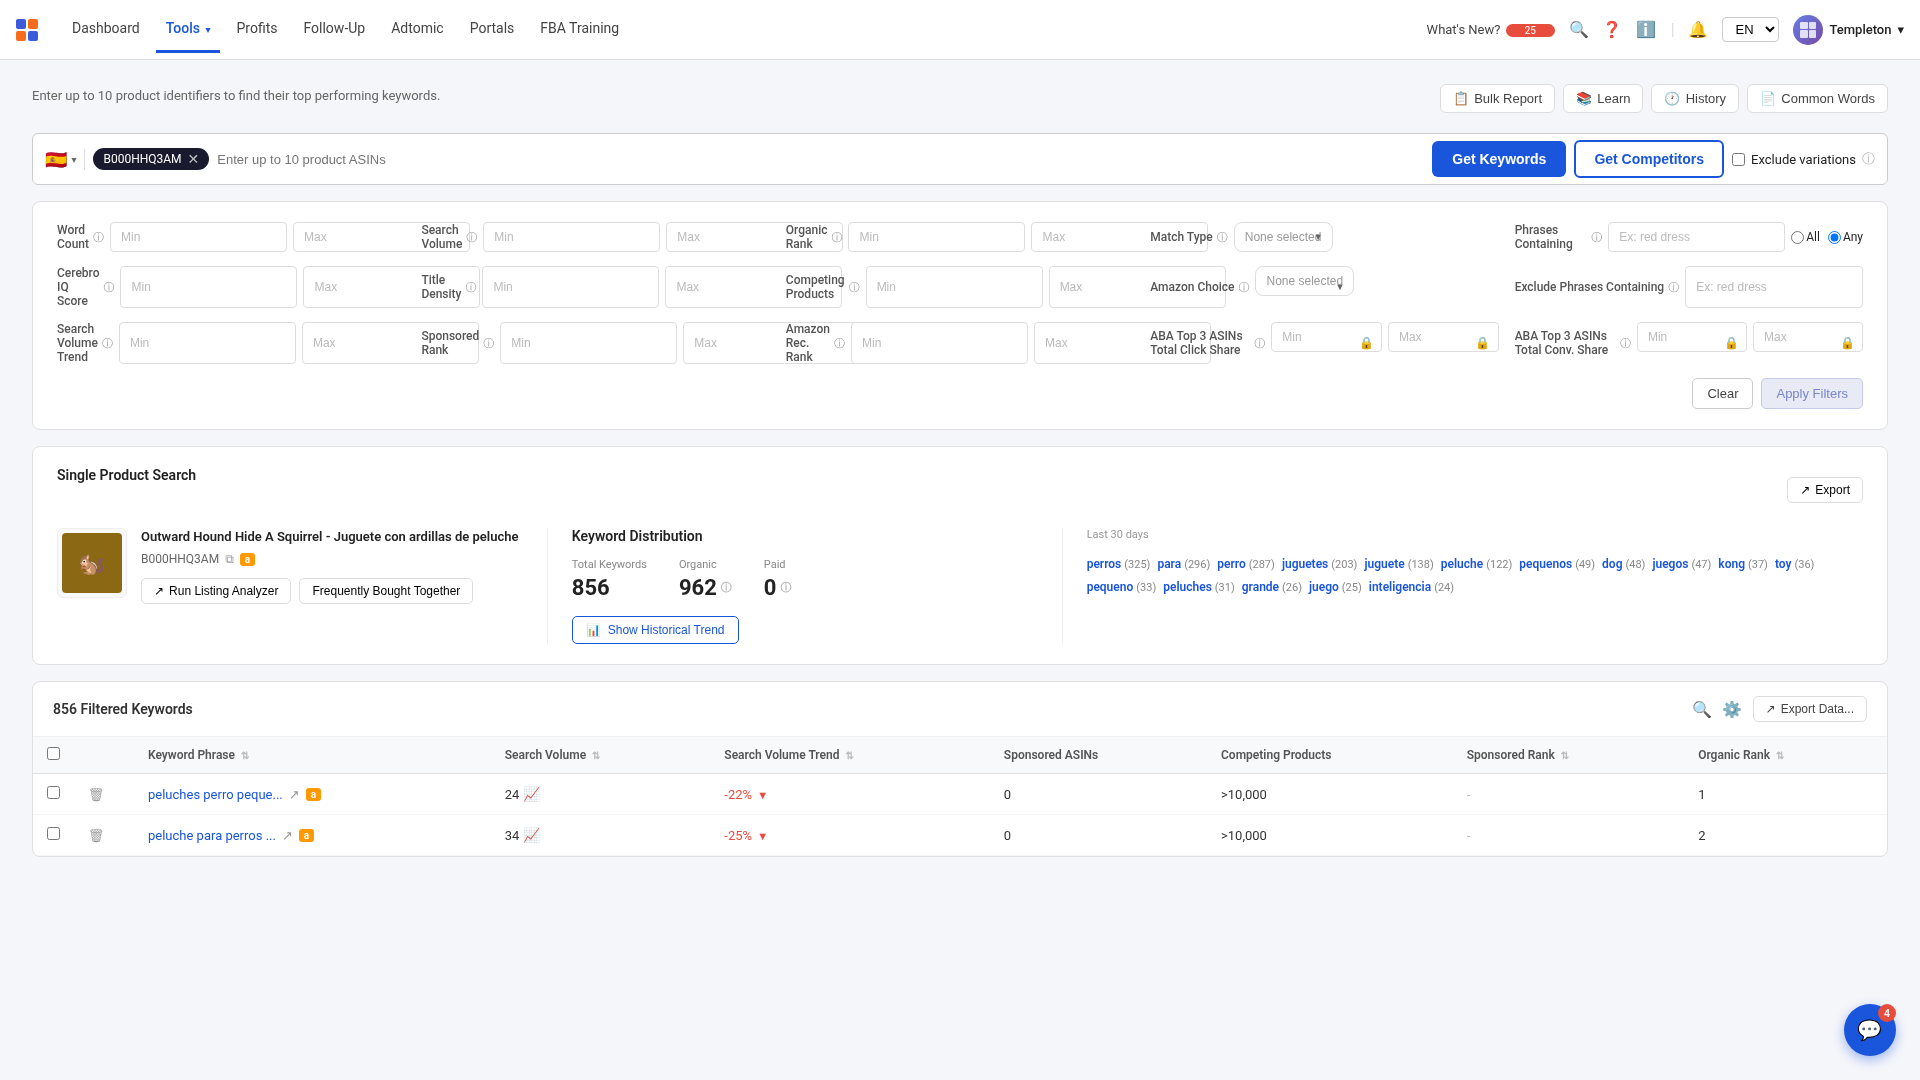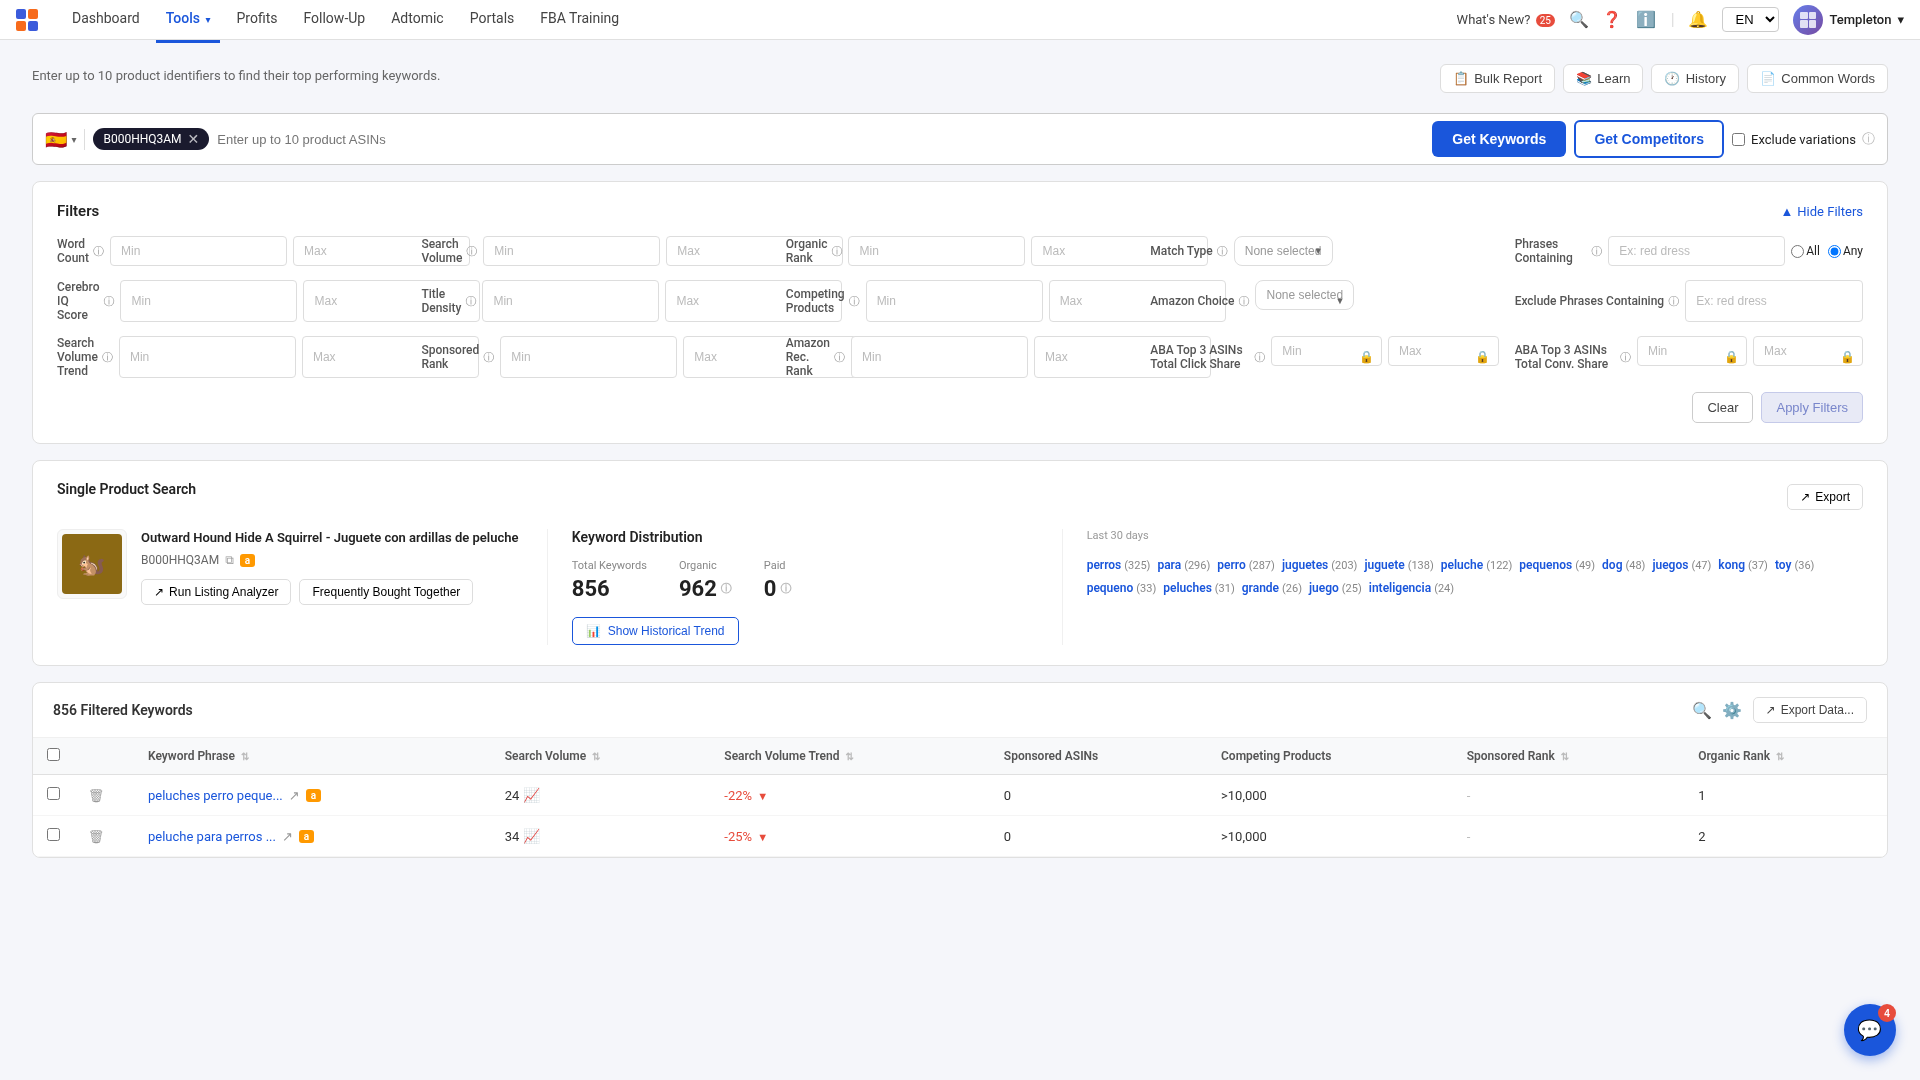--- a/index.html
+++ b/index.html
@@ -2,41 +2,41 @@
 <html><head>
   <meta charset="utf-8">
   <style>
     * { box-sizing: border-box; margin: 0; padding: 0; }
     body { font-family: -apple-system, BlinkMacSystemFont, 'Segoe UI', Roboto, sans-serif; font-size: 13px; background: #f5f6fa; color: #222; }
 
     
     .topnav {
       display: flex; align-items: center; background: #fff;
       border-bottom: 1px solid #e0e0e0; padding: 0 16px;
-      height: 40px; position: relative;
+      height: 60px; position: relative;
     }
     .topnav-logo { display: flex; align-items: center; margin-right: 24px; }
     .logo-grid { display: grid; grid-template-columns: 1fr 1fr; gap: 2px; width: 22px; height: 22px; }
     .logo-grid span { background: #3b5bdb; border-radius: 2px; display: block; }
     .logo-grid span:nth-child(2) { background: #f76b1c; }
     .logo-grid span:nth-child(3) { background: #f76b1c; }
     .logo-grid span:nth-child(4) { background: #3b5bdb; }
 
     .nav-items { display: flex; align-items: center; gap: 6px; flex: 1; }
     .nav-item {
       padding: 14px 10px; font-size: 14px; color: #444; cursor: pointer;
       position: relative; white-space: nowrap;
       border-bottom: 3px solid transparent;
     }
     .nav-item.active { color: #1a56db; border-bottom: 3px solid #1a56db; font-weight: 500; }
     .nav-item .caret { font-size: 10px; margin-left: 2px; }
 
     .topnav-right { display: flex; align-items: center; gap: 14px; margin-left: auto; }
     .whats-new { font-size: 13px; color: #444; cursor: pointer; white-space: nowrap; position: relative; }
-    .badge { background: #e74c3c; color: #fff; border-radius: 10px; font-size: 10px; padding: 1px 4px; margin-left: 2px; }
+    .badge { background: #e74c3c; color: #fff; border-radius: 10px; font-size: 10px; padding: 1px 19px; margin-left: 2px; }
     .icon-btn { color: #555; cursor: pointer; font-size: 16px; display: flex; align-items: center; }
     .lang-select { border: 1px solid #ccc; border-radius: 4px; padding: 3px 8px; font-size: 13px; cursor: pointer; background: #fff; }
     .user-btn { display: flex; align-items: center; gap: 6px; cursor: pointer; font-size: 13px; font-weight: 500; }
     .user-avatar { width: 30px; height: 30px; border-radius: 50%; background: linear-gradient(135deg, #667eea, #764ba2); display: flex; align-items: center; justify-content: center; }
     .avatar-grid { display: grid; grid-template-columns: 1fr 1fr; gap: 1px; width: 16px; height: 16px; }
     .avatar-grid span { background: rgba(255,255,255,0.8); border-radius: 1px; }
 
     
     .main { padding: 24px 32px; }
 
@@ -125,21 +125,21 @@
 
     .filter-actions { display: flex; justify-content: flex-end; gap: 8px; margin-top: 10px; }
     .btn-clear { background: #fff; color: #444; border: 1px solid #ccc; border-radius: 5px; padding: 7px 14px; font-size: 13px; cursor: pointer; }
     .btn-apply { background: #e8eaf6; color: #7986cb; border: 1px solid #c5cae9; border-radius: 5px; padding: 7px 14px; font-size: 13px; cursor: pointer; }
 
     
     .product-section {
       background: #fff; border: 1px solid #e0e0e0; border-radius: 8px;
       padding: 20px 24px; margin-bottom: 16px;
     }
-    .product-section-title { font-size: 14px; font-weight: 600; margin-bottom: 16px; }
+    .product-section-title { font-size: 14px; font-weight: 600; margin-bottom: 29px; }
     .product-content { display: flex; gap: 0; }
 
     .product-info { display: flex; gap: 14px; flex: 1.2; padding-right: 24px; border-right: 1px solid #f0f0f0; }
     .product-image {
       width: 70px; height: 70px; border-radius: 6px; border: 1px solid #eee;
       display: flex; align-items: center; justify-content: center;
       background: #f9f9f9; overflow: hidden; flex-shrink: 0;
     }
     .product-details { flex: 1; }
     .product-name { font-size: 13px; font-weight: 600; margin-bottom: 6px; line-height: 1.4; }
@@ -316,27 +316,20 @@
       <span>Get Competitors</span>
     </button>
     <label class="exclude-check">
       <input type="checkbox" style="">
       <span>Exclude variations</span>
       <span style="color:#bbb">ⓘ</span>
     </label>
   </div>
 
   <div class="filters-card">
-    <div class="filters-header">
-      <span class="filters-title">Filters</span>
-      <div class="hide-filters-btn">
-        <span>▲</span>
-        <span>Hide Filters</span>
-      </div>
-    </div>
 
     <div class="filter-row">
       <div class="filter-group">
         <div class="filter-label">
           Word Count <span class="info">ⓘ</span>
         </div>
         <div class="filter-inputs">
           <input type="text" class="filter-input" placeholder="Min" style="">
           <input type="text" class="filter-input" placeholder="Max" style="">
         </div>

